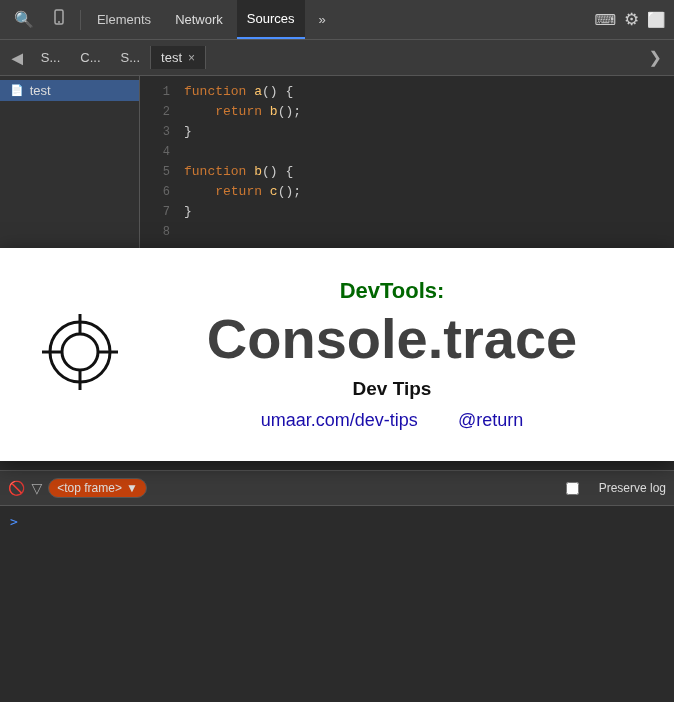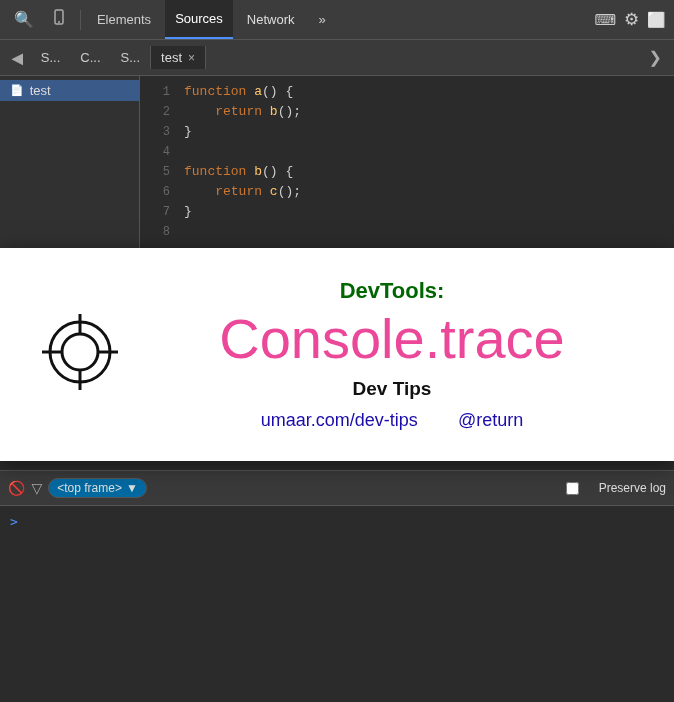--- a/index.html
+++ b/index.html
@@ -216,22 +216,22 @@
 
     .overlay-subtitle {
       font-size: 22px;
       font-weight: bold;
       color: #006600;
       margin-bottom: 4px;
     }
 
     .overlay-title {
       font-size: 56px;
-      font-weight: normal;
-      color: #ec4899;
+      font-weight: bold;
+      color: #404040;
       line-height: 1.1;
       margin-bottom: 8px;
     }
 
     .overlay-label {
       font-size: 19px;
       font-weight: bold;
       color: #111;
       margin-bottom: 10px;
     }
@@ -266,21 +266,21 @@
 
     .console-icon {
       color: #aaa;
       font-size: 14px;
       cursor: pointer;
     }
 
     .console-frame-selector {
       display: flex;
       align-items: center;
-      background: #0369a1;
+      background: #c2410c;
       border: 1px solid #555;
       border-radius: 10px;
       color: #ddd;
       font-size: 12px;
       padding: 2px 8px;
       gap: 4px;
     }
 
     .preserve-log {
       display: flex;
@@ -322,22 +322,22 @@
   <span class="toolbar-icon">
     <svg width="18" height="18" viewBox="0 0 18 18" fill="none" xmlns="http://www.w3.org/2000/svg">
       <rect x="5" y="1" width="8" height="14" rx="1.5" stroke="#aaa" stroke-width="1.5" fill="none"></rect>
       <circle cx="9" cy="13" r="1" fill="#aaa"></circle>
     </svg>
   </span>
 
   <div class="toolbar-divider"></div>
 
   <span class="toolbar-tab">Elements</span>
+  <span class="toolbar-tab network-tab">Network</span>
   <span class="toolbar-tab active">Sources</span>
-  <span class="toolbar-tab network-tab">Network</span>
   <span class="toolbar-tab">»</span>
 
   <div class="toolbar-spacer"></div>
 
   <div class="toolbar-right-icons">
     <span style="font-size:15px; color:#ccc;">⌨</span>
     <span style="font-size:17px; color:#ccc;">⚙</span>
     <span style="font-size:15px; color:#ccc;">⬜</span>
   </div>
 </div>

